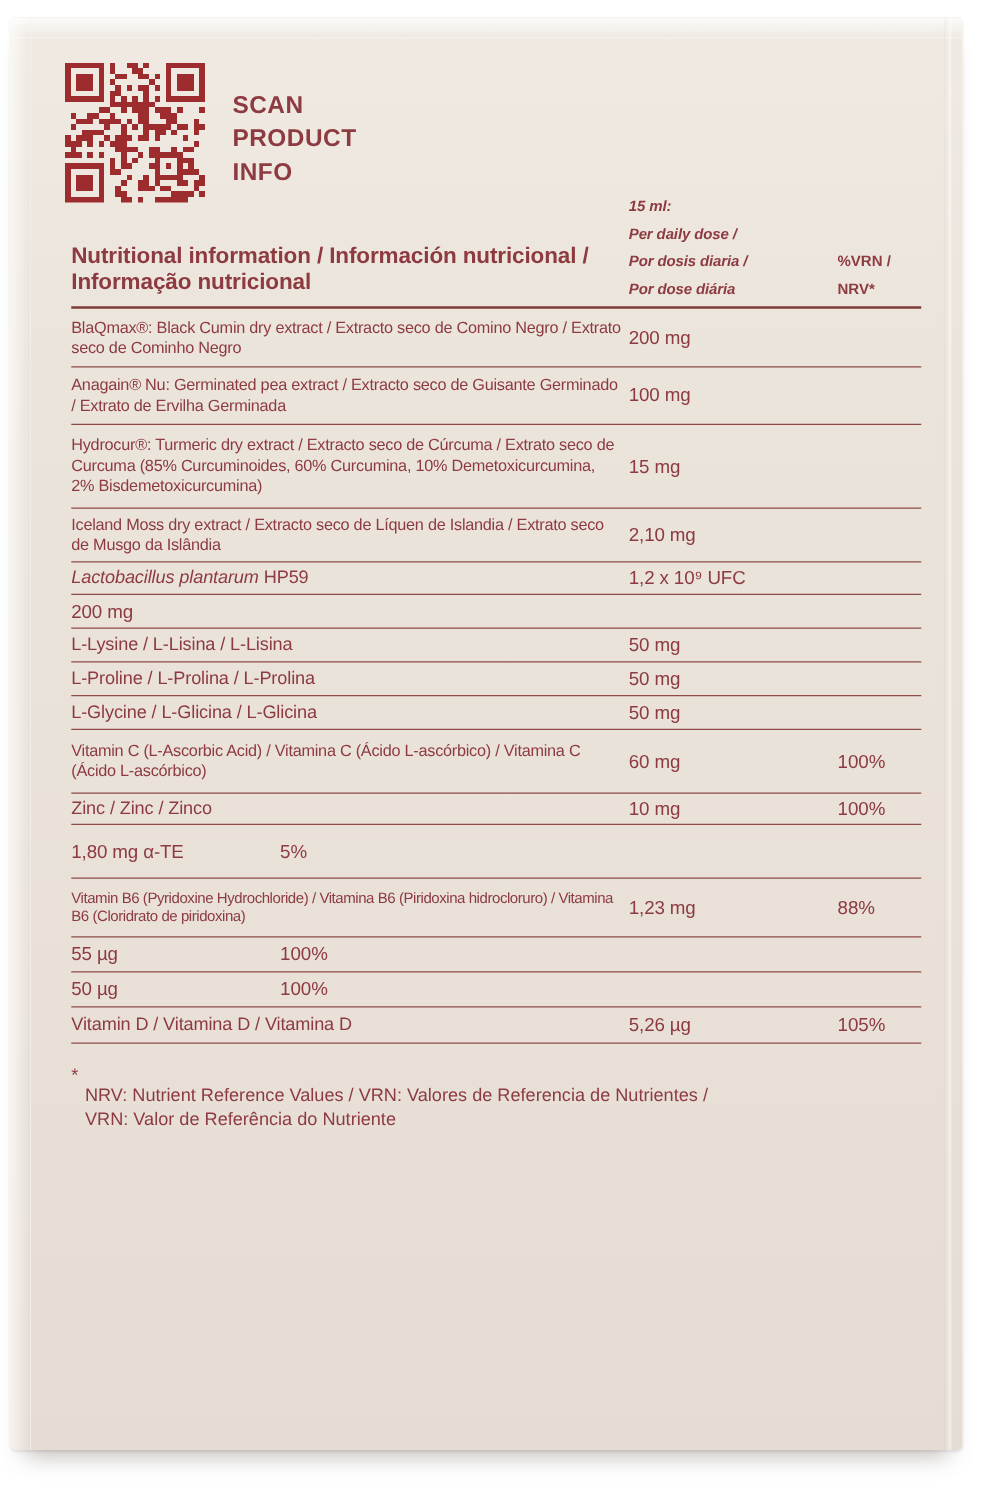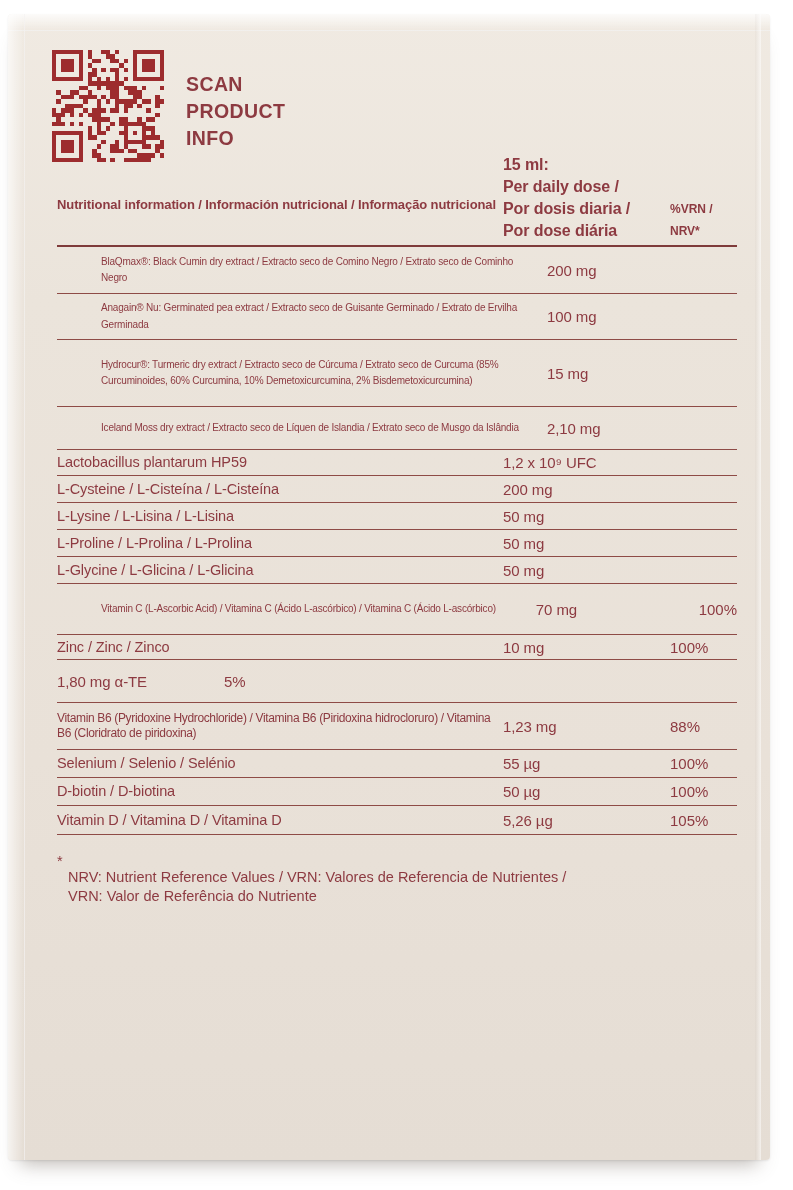--- a/index.html
+++ b/index.html
@@ -38,41 +38,41 @@
     background:linear-gradient(90deg,rgba(120,100,90,.05),rgba(255,255,255,.55));
   }
   .qr{position:absolute;left:44px;top:36px;width:112px;height:112px;}
   .qr svg{width:100%;height:100%;display:block;}
   .scan{
     position:absolute;left:178px;top:57px;
     font-size:19.5px;line-height:27px;letter-spacing:.4px;font-weight:700;
   }
   .title{
     position:absolute;left:49px;top:180px;width:452px;
-    font-weight:700;font-size:13px;line-height:21px;letter-spacing:-.1px;
+    font-weight:700;font-size:18px;line-height:21px;letter-spacing:-.1px;
   }
   .dose-head{
     position:absolute;left:495px;top:140px;
-    font-weight:700;font-size:16px;line-height:22px;letter-spacing:-.1px;
+    font-weight:700;font-size:12px;line-height:22px;letter-spacing:-.1px;font-style:italic;
   }
   .vrn-head{
     position:absolute;left:662px;top:184px;
     font-weight:700;font-size:12px;line-height:22px;
   }
   .table{
     position:absolute;left:49px;top:231px;width:680px;
     border-top:2.5px solid var(--rule-heavy);
   }
   .row{display:flex;align-items:center;border-bottom:1.4px solid var(--rule);}
   .name{width:446px;padding-right:6px;font-size:14.5px;line-height:17px;letter-spacing:-.1px;}
-  .mid .name{font-size:10px;line-height:16.5px;letter-spacing:-.2px;margin-left:44px;}
+  .mid .name{font-size:13px;line-height:16.5px;letter-spacing:-.2px;}
   .tight .name{font-size:12px;line-height:15.5px;letter-spacing:-.35px;}
   .amount{width:167px;font-size:15px;letter-spacing:-.1px;}
   .pct{flex:1;font-size:15px;}
-  .it{margin-top:28px;}
+  .it{font-style:italic;margin-top:28px;}
   .footnote{position:absolute;left:49px;top:838px;display:flex;font-size:14.5px;line-height:18.5px;}
   .fn-marker{width:11px;}
   .fn-text{width:535px;margin-top:16px;}
 </style>
 </head>
 <body>
 
 <div class="box">
   <div class="crease-right"></div>
 
@@ -416,65 +416,62 @@
       <div class="name">Iceland Moss dry extract / Extracto seco de Líquen de Islandia / Extrato seco de Musgo da Islândia</div>
       <div class="amount">2,10 mg</div>
       <div class="pct"></div>
     </div>
     <div class="row" style="height:26px">
       <div class="name"><span class="it">Lactobacillus plantarum</span><span> HP59</span></div>
       <div class="amount">1,2 x 10⁹ UFC</div>
       <div class="pct"></div>
     </div>
     <div class="row" style="height:27px">
-      <div class="name">L-Cysteine / L-Cisteína / L-Cisteína</div>
       <div class="amount">200 mg</div>
       <div class="pct"></div>
     </div>
     <div class="row" style="height:27px">
       <div class="name">L-Lysine / L-Lisina / L-Lisina</div>
       <div class="amount">50 mg</div>
       <div class="pct"></div>
     </div>
     <div class="row" style="height:27px">
       <div class="name">L-Proline / L-Prolina / L-Prolina</div>
       <div class="amount">50 mg</div>
       <div class="pct"></div>
     </div>
     <div class="row" style="height:27px">
       <div class="name">L-Glycine / L-Glicina / L-Glicina</div>
       <div class="amount">50 mg</div>
       <div class="pct"></div>
     </div>
     <div class="row mid" style="height:51px">
       <div class="name">Vitamin C (L-Ascorbic Acid) / Vitamina C (Ácido L-ascórbico) / Vitamina C (Ácido L-ascórbico)</div>
-      <div class="amount">70 mg</div>
+      <div class="amount">60 mg</div>
       <div class="pct">100%</div>
     </div>
     <div class="row" style="height:25px">
       <div class="name">Zinc / Zinc / Zinco</div>
       <div class="amount">10 mg</div>
       <div class="pct">100%</div>
     </div>
     <div class="row tight" style="height:43px">
       <div class="amount">1,80 mg α-TE</div>
       <div class="pct">5%</div>
     </div>
     <div class="row tight" style="height:47px">
       <div class="name">Vitamin B6 (Pyridoxine Hydrochloride) / Vitamina B6 (Piridoxina hidrocloruro) / Vitamina B6 (Cloridrato de piridoxina)</div>
       <div class="amount">1,23 mg</div>
       <div class="pct">88%</div>
     </div>
     <div class="row" style="height:28px">
-      <div class="name">Selenium / Selenio / Selénio</div>
       <div class="amount">55 µg</div>
       <div class="pct">100%</div>
     </div>
     <div class="row" style="height:28px">
-      <div class="name">D-biotin / D-biotina</div>
       <div class="amount">50 µg</div>
       <div class="pct">100%</div>
     </div>
     <div class="row" style="height:29px">
       <div class="name">Vitamin D / Vitamina D / Vitamina D</div>
       <div class="amount">5,26 µg</div>
       <div class="pct">105%</div>
     </div>
   </div>
 

